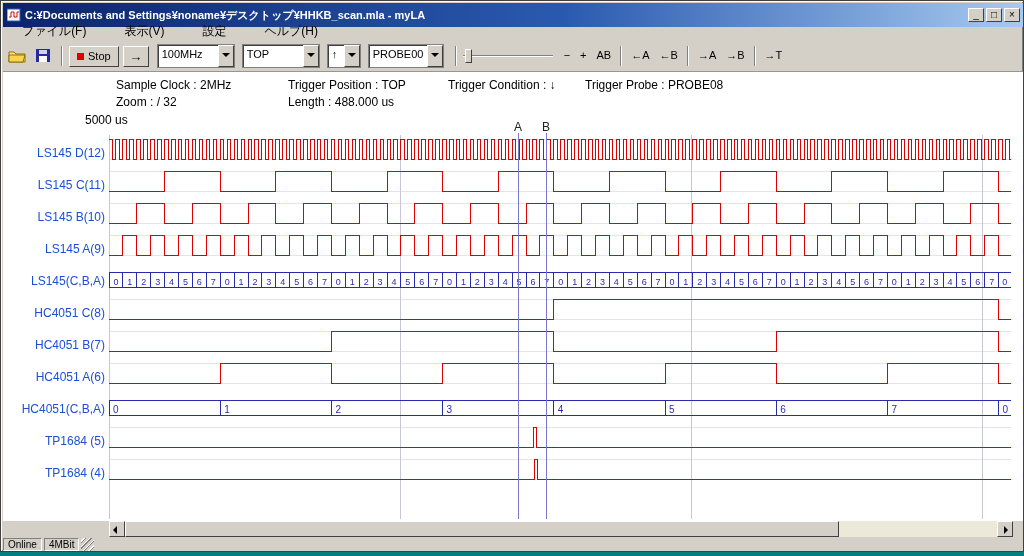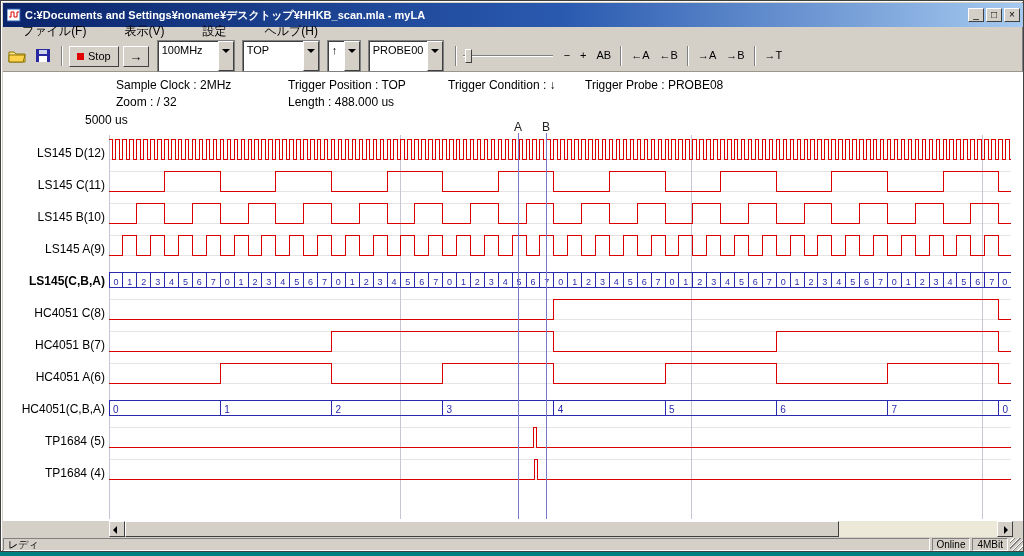--- a/index.html
+++ b/index.html
@@ -19,34 +19,34 @@
   .menubar{position:absolute;left:2px;top:20px;width:1020px;height:20px;display:flex;align-items:center;font-size:12px;}
   .menu-item{padding:2px 19px;}
   .toolbar{position:absolute;left:2px;top:40px;width:1020px;height:31px;display:flex;align-items:center;
     padding-left:2px;border-bottom:1px solid #9a968c;}
   .tool-sep{width:2px;height:20px;border-left:1px solid #808080;border-right:1px solid #fff;margin:0 4px;flex:0 0 auto;}
   .icon-btn{width:24px;height:20px;display:flex;align-items:center;justify-content:center;margin-right:2px;flex:0 0 auto;}
   .raised{background:#d4d0c8;border:1px solid;border-color:#fff #404040 #404040 #fff;}
   .stop-btn{height:21px;display:flex;align-items:center;gap:4px;padding:0 7px;font-size:11px;margin:0 4px 0 2px;flex:0 0 auto;}
   .stop-square{width:7px;height:7px;background:#e00000;}
   .run-btn{width:26px;height:21px;font-size:13px;text-align:center;line-height:19px;margin-right:8px;flex:0 0 auto;}
-  .combo{height:32px;background:#fff;border:1px solid;border-color:#808080 #808080 #808080 #808080;
+  .combo{height:24px;background:#fff;border:1px solid;border-color:#808080 #808080 #808080 #808080;
     box-shadow:inset 1px 1px 0 #404040;display:flex;align-items:stretch;font-size:11px;margin-right:7px;flex:0 0 auto;}
   .combo-val{flex:1;padding:3px 0 0 4px;white-space:nowrap;overflow:hidden;}
   .combo-arrow{width:16px;background:#d4d0c8;border:1px solid;border-color:#fff #404040 #404040 #fff;position:relative;}
   .combo-arrow::after{content:"";position:absolute;left:3px;top:7px;border:4px solid transparent;border-top-color:#000;}
   .slider{position:relative;width:90px;height:20px;margin:0 6px 0 2px;flex:0 0 auto;}
   .slider-track{position:absolute;left:0;right:0;top:9px;height:0;border-top:1px solid #808080;border-bottom:1px solid #fff;}
   .slider-thumb{position:absolute;left:2px;top:3px;width:7px;height:14px;background:#d4d0c8;
     border:1px solid;border-color:#fff #404040 #404040 #fff;}
   .flat-btn{height:20px;padding:3px 5px;font-size:11px;text-align:center;white-space:nowrap;flex:0 0 auto;}
   #client{position:absolute;left:2px;top:71px;width:1020px;height:465px;background:#fff;}
   .info-text{position:absolute;font-size:12px;color:#000;white-space:nowrap;}
   #channel-labels{position:absolute;left:0;top:0;width:1024px;height:556px;pointer-events:none;}
-  #channel-labels .ch-label{position:absolute;left:0;width:104px;text-align:right;font-size:12px;height:16px;line-height:16px;white-space:nowrap;color:#000000;}
+  #channel-labels .ch-label{position:absolute;left:0;width:104px;text-align:right;font-size:12px;height:16px;line-height:16px;white-space:nowrap;color:#1d4ed8;}
   #wave-svg{position:absolute;left:0;top:0;}
   .cursor-label{position:absolute;width:14px;text-align:center;font-size:12px;color:#222;}
   .scroll-strip{position:absolute;left:2px;top:520px;width:1020px;height:16px;background:#d4d0c8;}
   .hscroll{position:absolute;left:106px;top:0;width:904px;height:16px;background:#ece9d8;}
   .sb-btn{position:absolute;top:0;width:16px;height:16px;background:#d4d0c8;border:1px solid;border-color:#fff #404040 #404040 #fff;}
   .sb-btn.left{left:0;}
   .sb-btn.right{right:0;}
   .sb-tri{position:absolute;top:4px;border:4px solid transparent;}
   .sb-btn.left .sb-tri{left:3px;border-right-color:#000;border-left-width:0;}
   .sb-btn.right .sb-tri{left:6px;border-left-color:#000;border-right-width:0;}
@@ -150,21 +150,21 @@
     <div class="info-text" style="left:84px;top:112px">5000 us</div>
 
     <div class="cursor-label" style="left:510px;top:119px">A</div>
     <div class="cursor-label" style="left:538px;top:119px">B</div>
 
     <div id="channel-labels">
         <div class="ch-label" style="top: 144px;">LS145 D(12)</div>
         <div class="ch-label" style="top: 176px;">LS145 C(11)</div>
         <div class="ch-label" style="top: 208px;">LS145 B(10)</div>
         <div class="ch-label" style="top: 240px;">LS145 A(9)</div>
-        <div class="ch-label" style="top: 272px; font-weight: bold;">LS145(C,B,A)</div>
+        <div class="ch-label" style="top: 272px;">LS145(C,B,A)</div>
         <div class="ch-label" style="top: 304px;">HC4051 C(8)</div>
         <div class="ch-label" style="top: 336px;">HC4051 B(7)</div>
         <div class="ch-label" style="top: 368px;">HC4051 A(6)</div>
         <div class="ch-label" style="top: 400px;">HC4051(C,B,A)</div>
         <div class="ch-label" style="top: 432px;">TP1684 (5)</div>
         <div class="ch-label" style="top: 464px;">TP1684 (4)</div>
       </div>
 
     <svg id="wave-svg" width="1024" height="556" shape-rendering="crispEdges">
         <line x1="108" y1="138" x2="1010" y2="138" stroke="#e4e4e4"></line>
@@ -360,21 +360,20 @@
             <span class="sb-tri"></span>
           </div>
         <div class="sb-thumb"></div>
         <div class="sb-btn right">
             <span class="sb-tri"></span>
           </div>
       </div>
     </div>
 
     <div class="statusbar">
-      <div class="sb-panel sb-main">レディ</div>
       <div class="sb-panel">Online</div>
       <div class="sb-panel">4MBit</div>
       <div class="grip"></div>
     </div>
 
   </div>
   <div class="desktop-strip"></div>
 </div>
 
 </body></html>

